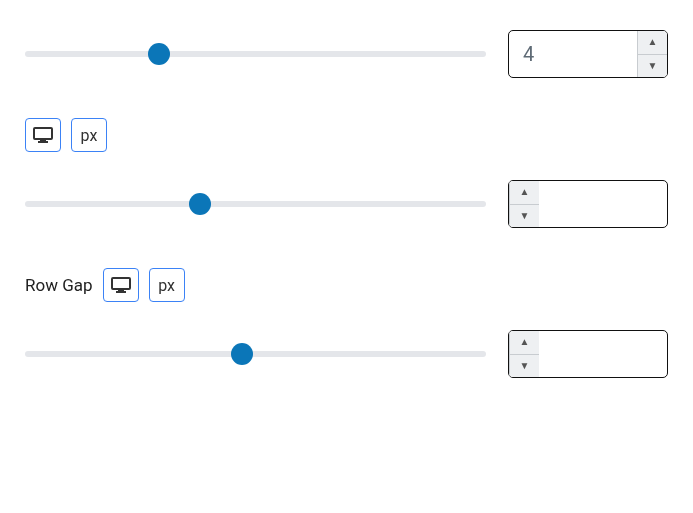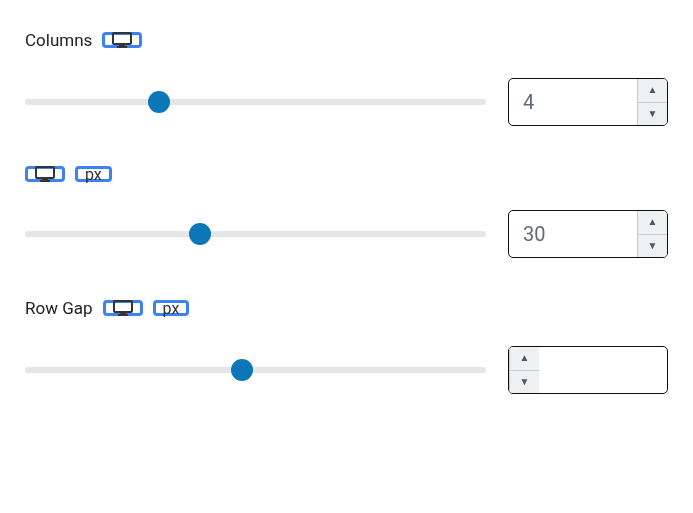--- a/index.html
+++ b/index.html
@@ -24,24 +24,24 @@
       margin-bottom: 28px;
     }
     .control-label {
       font-weight: 400;
       color: #222;
     }
     .badge {
       display: inline-flex;
       align-items: center;
       justify-content: center;
-      height: 16px;
+      height: 34px;
       min-width: 36px;
       padding: 0 7px;
-      border: 3px solid #3b82f6;
+      border: 1px solid #3b82f6;
       border-radius: 4px;
       background: #fff;
       color: #333;
       font-size: 16px;
     }
     .control-row {
       display: flex;
       align-items: center;
       gap: 22px;
     }
@@ -111,30 +111,20 @@
     .monitor-icon {
       width: 20px;
       height: 16px;
       display: block;
     }
   </style>
 </head>
 <body>
 
 <div class="control-group">
-  <div class="control-header">
-    <span class="control-label">Columns</span>
-    <span class="badge">
-      <svg class="monitor-icon" viewBox="0 0 20 16" fill="currentColor">
-        <rect x="1" y="1" width="18" height="11" rx="1" fill="none" stroke="currentColor" stroke-width="2"></rect>
-        <rect x="7" y="12" width="6" height="2"></rect>
-        <rect x="5" y="14" width="10" height="2"></rect>
-      </svg>
-    </span>
-  </div>
   <div class="control-row">
     <div class="slider-wrap">
       <div class="slider-track"></div>
       <div class="slider-thumb" style="left:29%"></div>
     </div>
     <div class="number-box">
       <div class="number-value">4</div>
       <div class="spinner">
         <div class="spinner-btn">▲</div>
         <div class="spinner-btn">▼</div>
@@ -155,21 +145,20 @@
     <span class="badge">
       <span>px</span>
     </span>
   </div>
   <div class="control-row">
     <div class="slider-wrap">
       <div class="slider-track"></div>
       <div class="slider-thumb" style="left:38%"></div>
     </div>
     <div class="number-box">
-      <div class="number-value">30</div>
       <div class="spinner">
         <div class="spinner-btn">▲</div>
         <div class="spinner-btn">▼</div>
       </div>
     </div>
   </div>
 </div>
 
 <div class="control-group">
   <div class="control-header">

